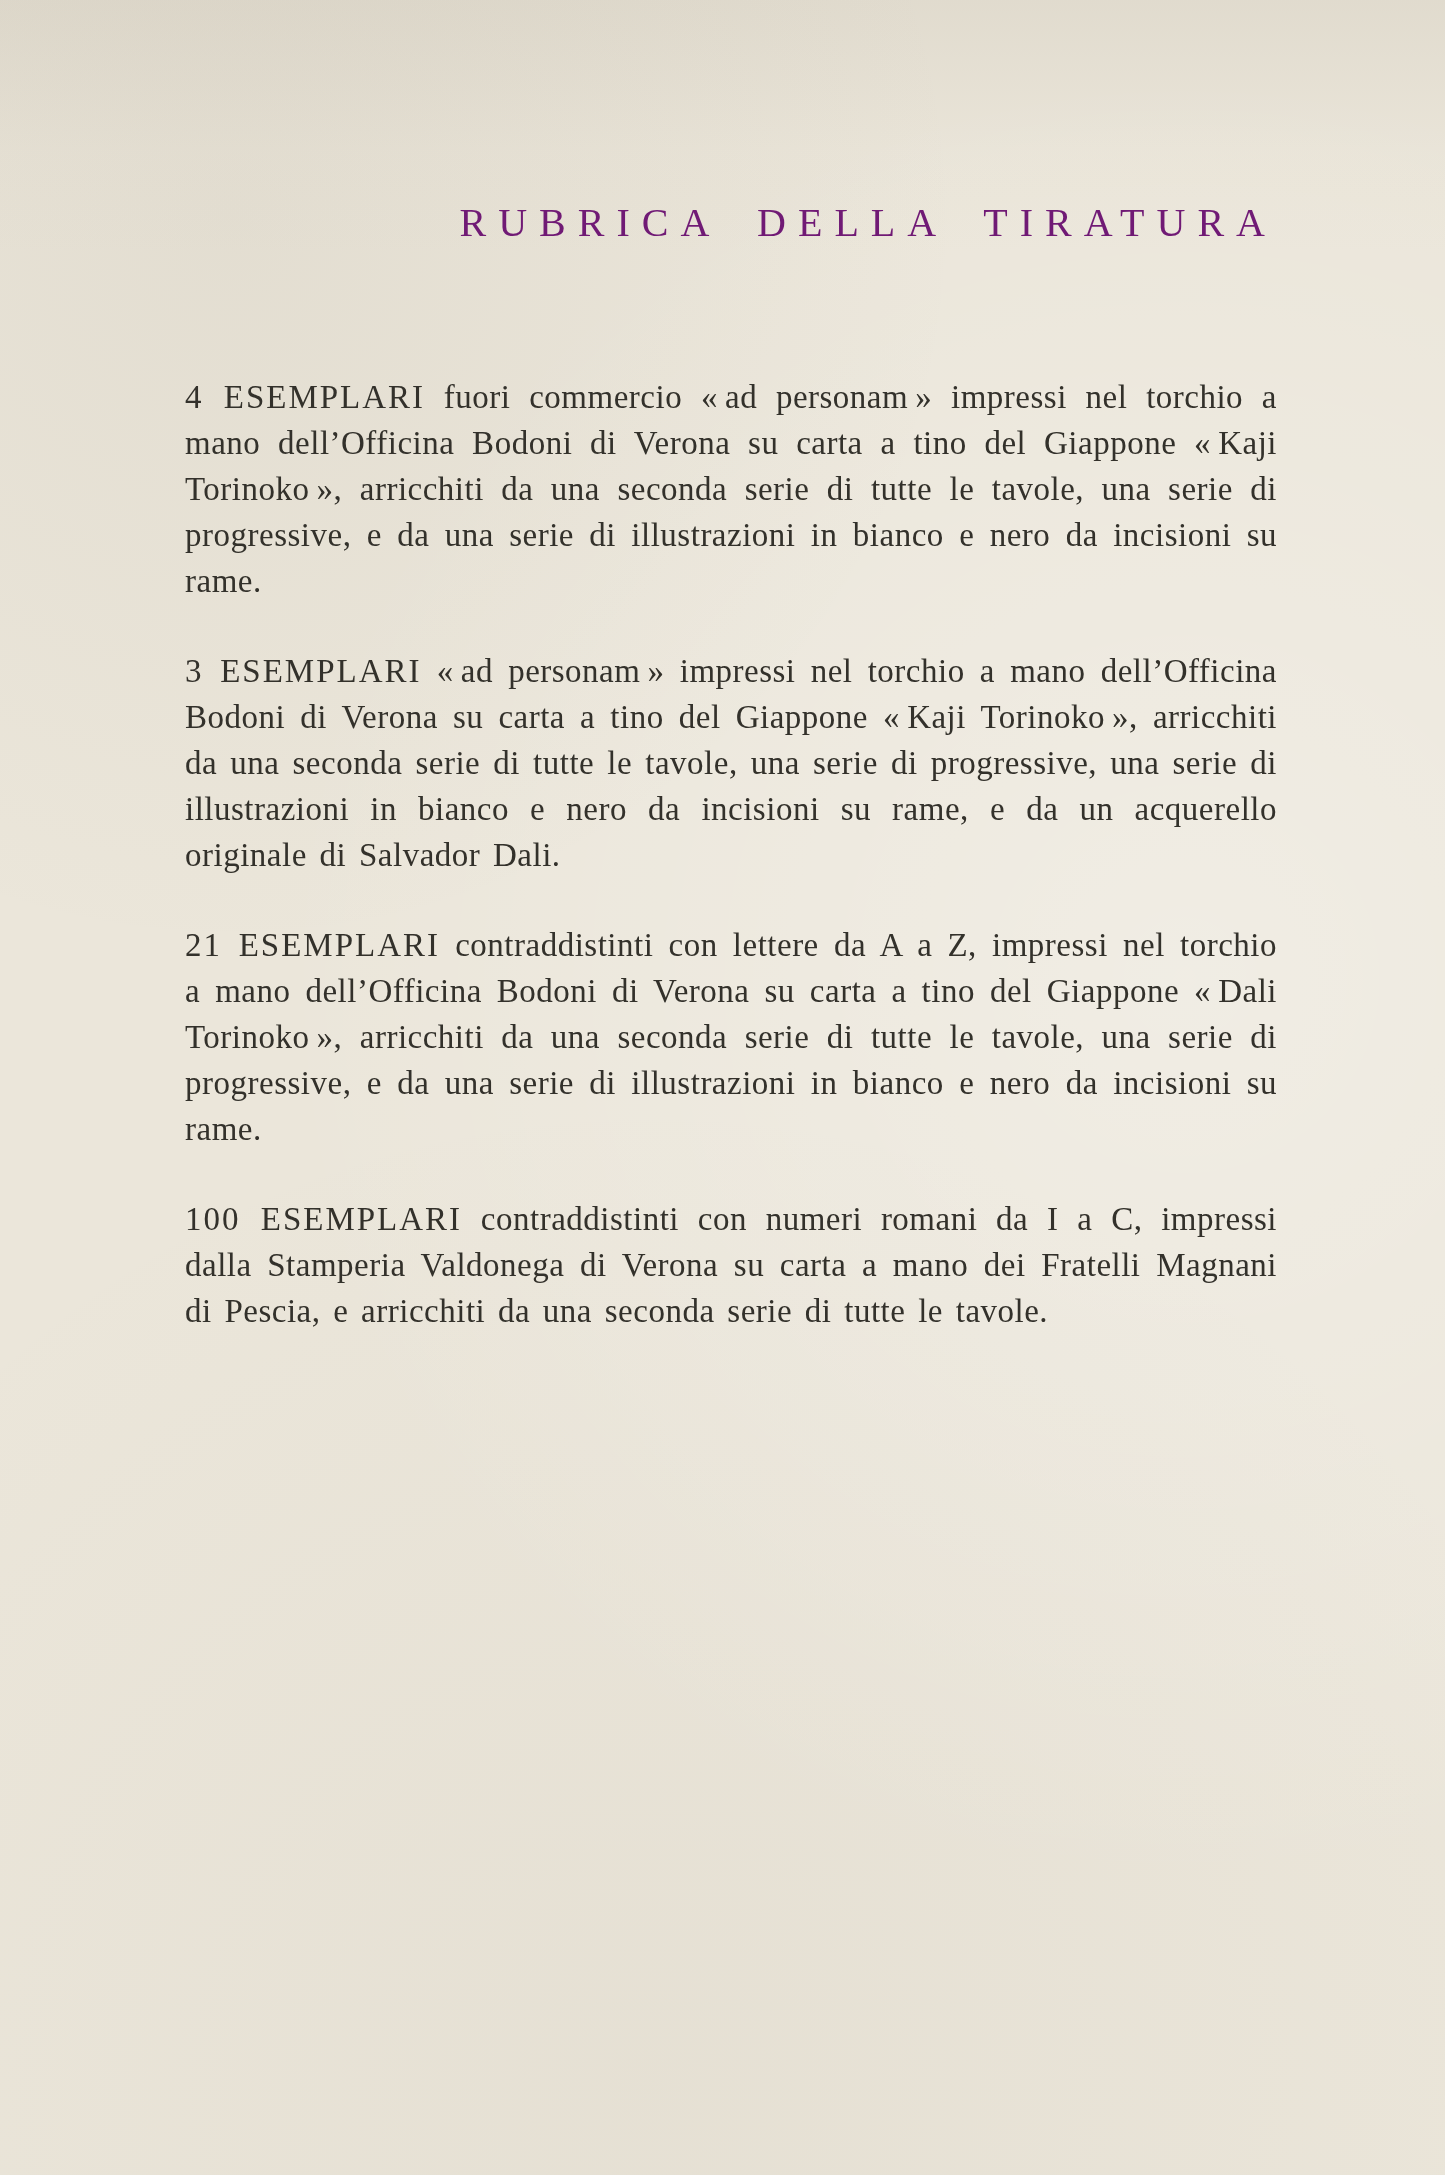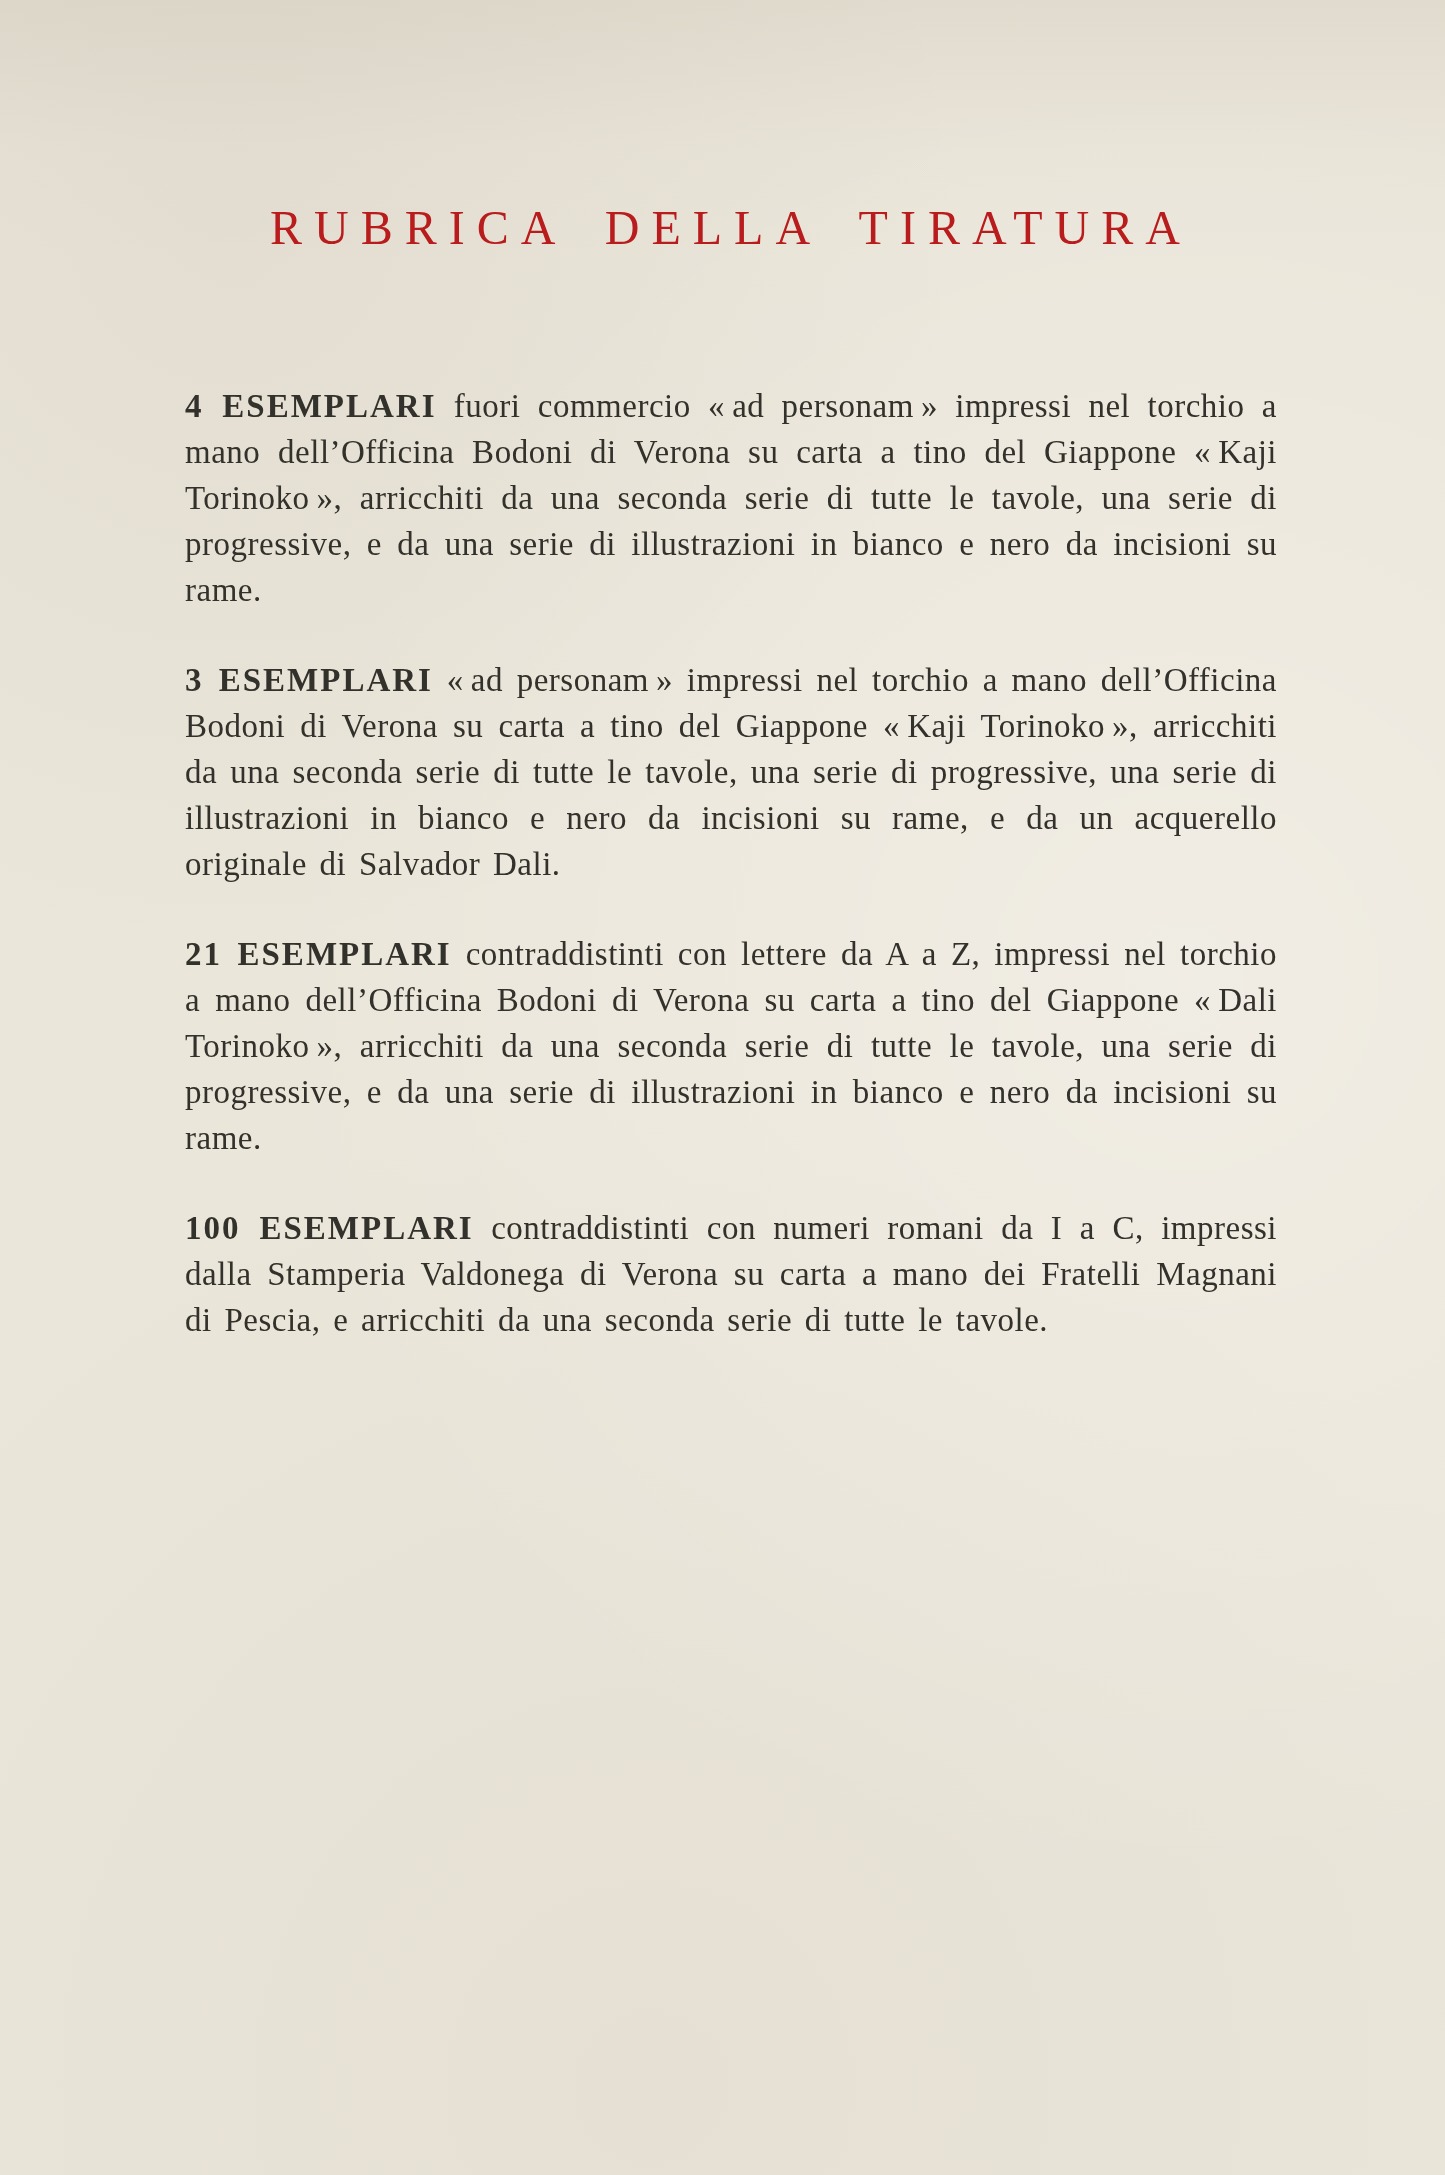--- a/index.html
+++ b/index.html
@@ -20,41 +20,40 @@
     color: #2f2d28;
   }
   .page {
     box-sizing: border-box;
     width: 100%;
     height: 100%;
     padding: 200px 168px 0 185px;
   }
   .title {
     margin: 0 0 128px 0;
-    text-align: center;
-    font-size: 48px;
+    text-align: right;
+    font-size: 40px;
     font-weight: normal;
     line-height: 1.15;
     letter-spacing: 12px;
     word-spacing: 16px;
-    color: #b91c1c;
+    color: #701a75;
   }
   .para {
     margin: 0 0 44px 0;
     font-size: 33px;
     line-height: 46px;
     letter-spacing: 0.5px;
     word-spacing: 4px;
     text-align: justify;
     text-align-last: left;
     color: #33312b;
   }
   .para .lead {
     letter-spacing: 2px;
-    font-weight: bold;
   }
 </style>
 </head>
 <body>
 
 <div class="page">
 
   <h1 class="title">RUBRICA DELLA TIRATURA</h1>
 
   <p class="para"><span class="lead">4 ESEMPLARI</span><span> fuori commercio « ad personam » impressi nel torchio a mano dell’Officina Bodoni di Verona su carta a tino del Giappone « Kaji Torinoko », arricchiti da una seconda serie di tutte le tavole, una serie di progressive, e da una serie di illustrazioni in bianco e nero da incisioni su rame.</span></p>

